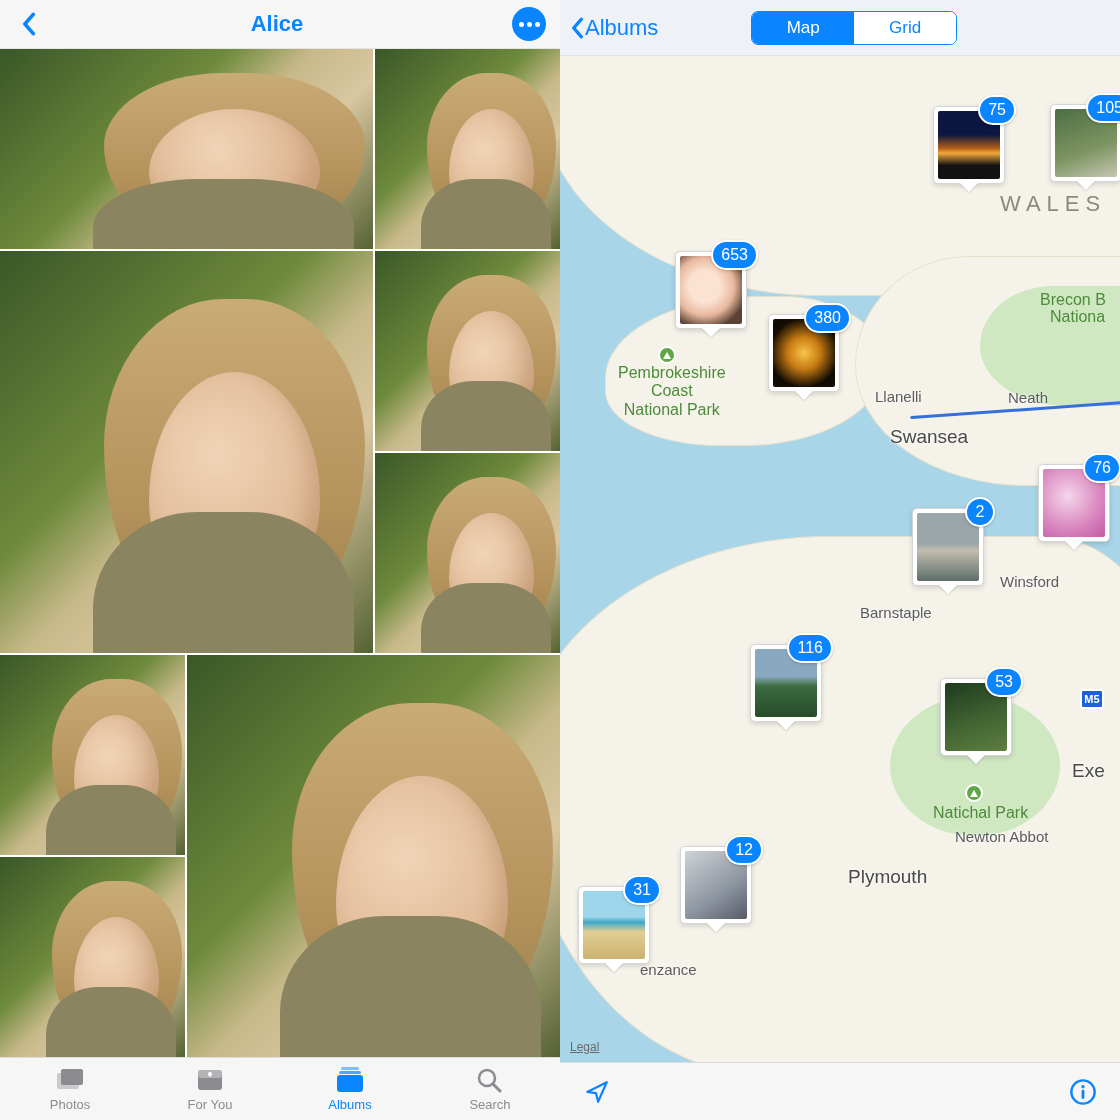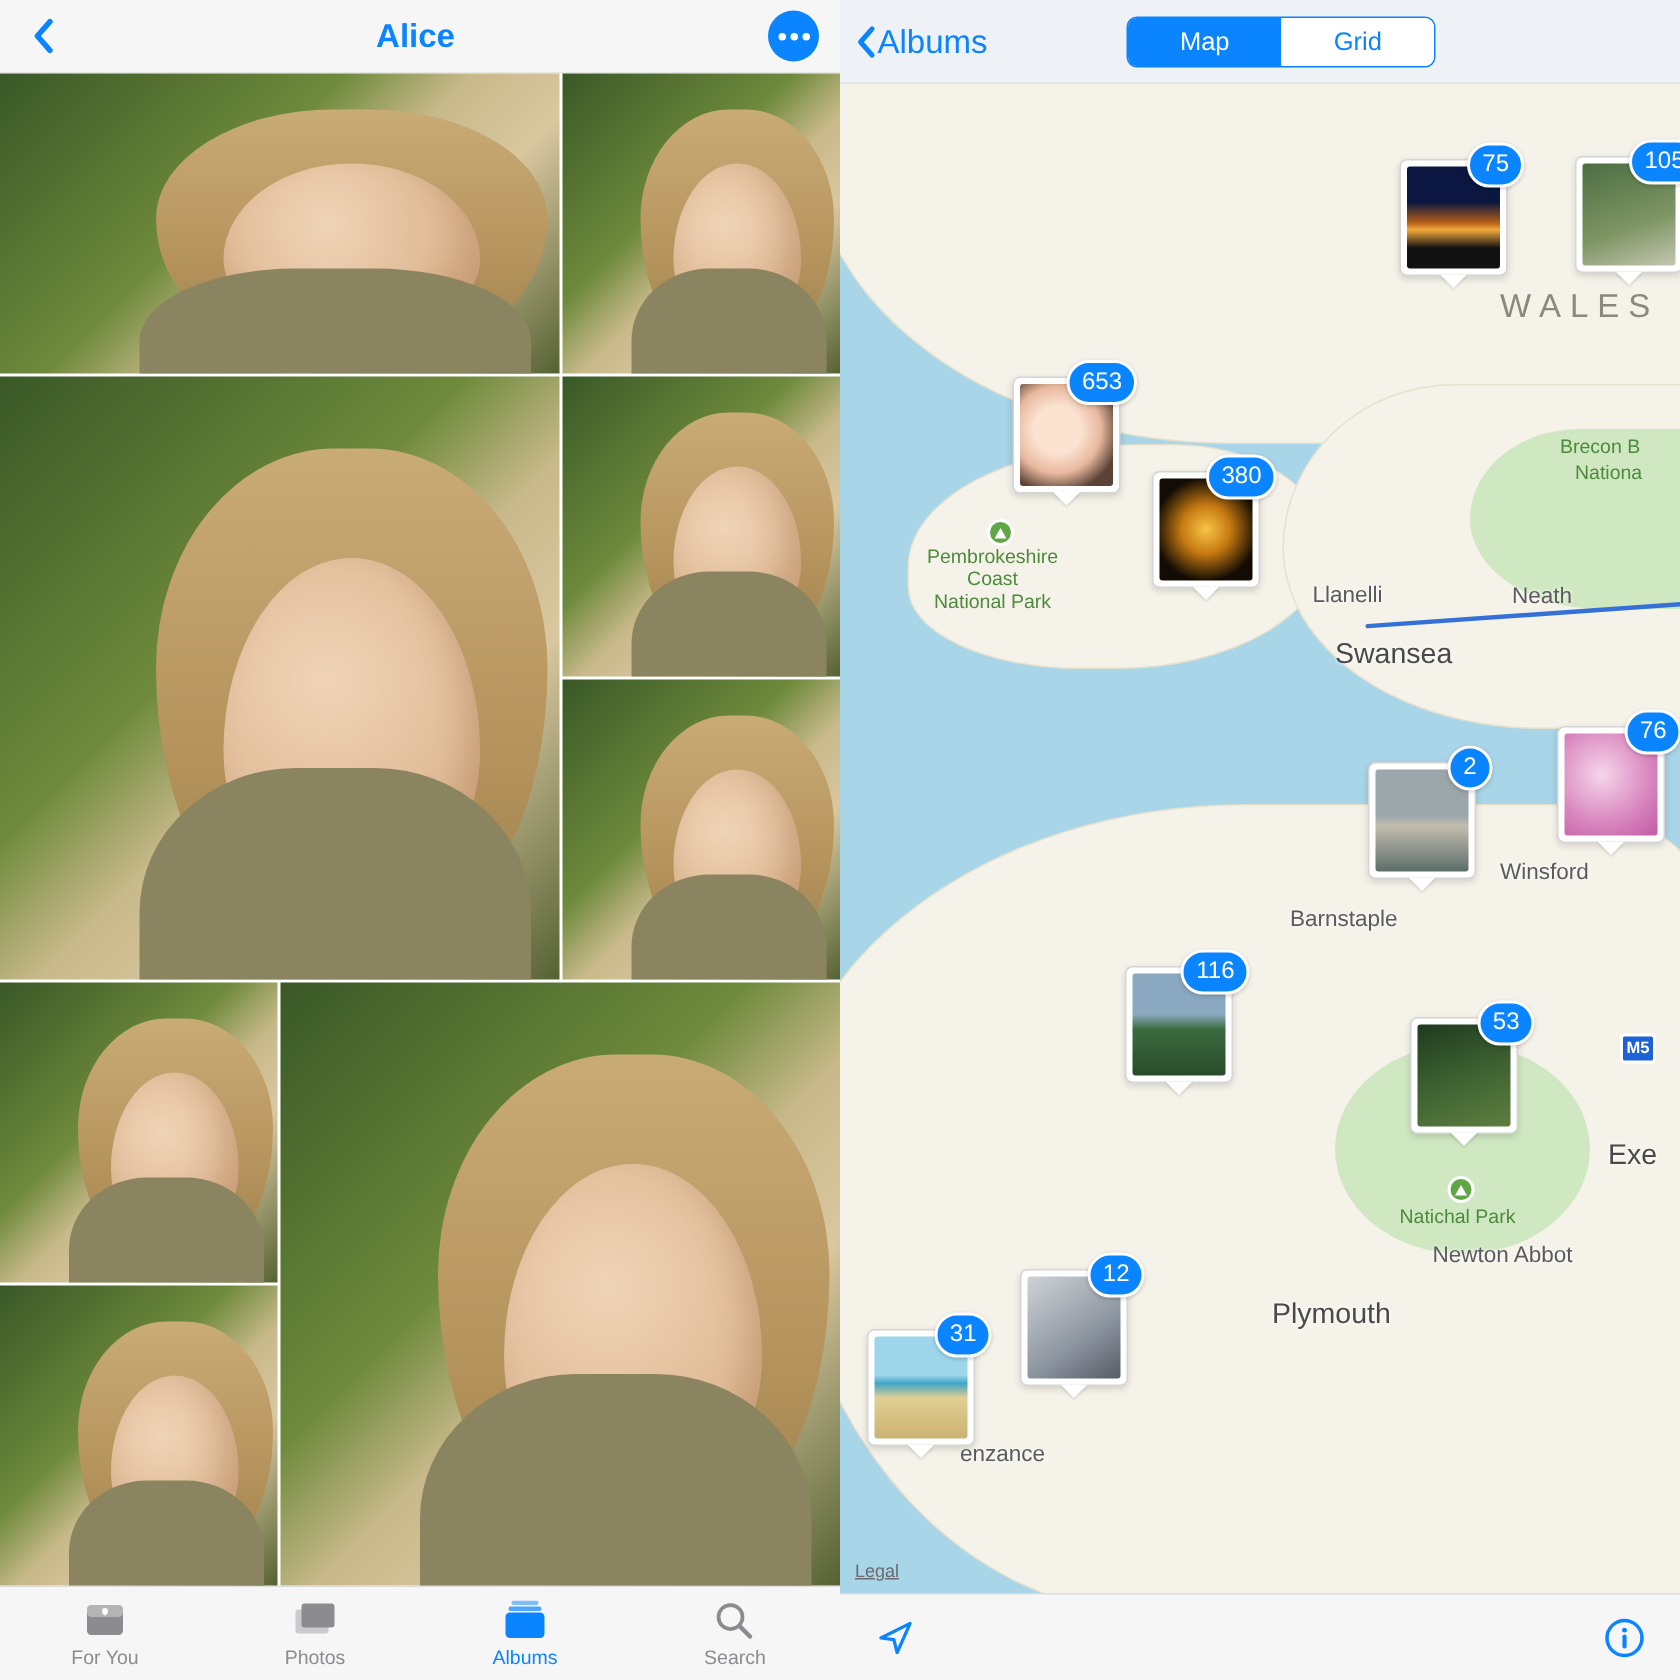--- a/index.html
+++ b/index.html
@@ -166,21 +166,21 @@
   .bottombar {
     height: 58px; background: #f6f6f7; border-top: 1px solid #dcdcde;
     display: flex; align-items: center; justify-content: space-between;
     padding: 0 22px;
   }
   .loc-arrow, .info-btn {
     width: 30px; height: 30px; color: #0a84ff; cursor: pointer;
     display: flex; align-items: center; justify-content: center;
   }
   .parklabel {
-    position: absolute; color: #4e8a3b; font-size: 13px; text-align: center; line-height: 1.15;
+    position: absolute; color: #4e8a3b; font-size: 16px; text-align: center; line-height: 1.15;
   }
   .parkmark {
     position: absolute; width: 18px; height: 18px; border-radius: 50%;
     background: #5ea646; border: 2px solid #fff;
     display: flex; align-items: center; justify-content: center;
   }
   .parkmark::after {
     content: ""; width: 0; height: 0;
     border-left: 4px solid transparent; border-right: 4px solid transparent;
     border-bottom: 7px solid #fff;
@@ -250,32 +250,32 @@
     <div class="photo g8">
         <div class="hair"></div>
         <div class="face"></div>
         <div class="top"></div>
       </div>
   </div>
 
   <div class="tabbar">
     <div class="tab">
       <svg class="tab-icon" viewBox="0 0 30 26">
+          <rect x="2" y="6" width="22" height="16" rx="2" fill="currentColor" opacity=".4"></rect>
+          <rect x="6" y="2" width="22" height="16" rx="2" fill="currentColor"></rect>
+        </svg>
+      <span>Photos</span>
+    </div>
+    <div class="tab">
+      <svg class="tab-icon" viewBox="0 0 30 26">
           <rect x="3" y="3" width="24" height="20" rx="3" fill="currentColor"></rect>
           <rect x="3" y="3" width="24" height="8" rx="3" fill="#fff" opacity=".35"></rect>
           <path d="M13 7 a2 2 0 0 1 4 0 q0 2 -2 3 q-2 -1 -2 -3" fill="#fff"></path>
         </svg>
       <span>For You</span>
-    </div>
-    <div class="tab">
-      <svg class="tab-icon" viewBox="0 0 30 26">
-          <rect x="2" y="6" width="22" height="16" rx="2" fill="currentColor" opacity=".4"></rect>
-          <rect x="6" y="2" width="22" height="16" rx="2" fill="currentColor"></rect>
-        </svg>
-      <span>Photos</span>
     </div>
     <div class="tab active">
       <svg class="tab-icon" viewBox="0 0 30 26">
           <rect x="6" y="0" width="18" height="3" rx="1.5" fill="currentColor" opacity=".5"></rect>
           <rect x="4" y="4" width="22" height="3" rx="1.5" fill="currentColor" opacity=".7"></rect>
           <rect x="2" y="8" width="26" height="17" rx="3" fill="currentColor"></rect>
         </svg>
       <span>Albums</span>
     </div>
     <div class="tab">
@@ -351,21 +351,21 @@
           <div class="badge">653</div>
         </div>
         <div class="cluster" style="left: 208px; top: 258px;">
           <div class="thumb" style="background: radial-gradient(circle, rgb(247, 197, 72) 0%, rgb(199, 122, 18) 35%, rgb(18, 12, 4) 75%);"></div>
           <div class="badge">380</div>
         </div>
         <div class="cluster" style="left: 352px; top: 452px;">
           <div class="thumb" style="background: linear-gradient(rgb(154, 166, 170) 45%, rgb(195, 190, 174) 55%, rgb(92, 109, 106));"></div>
           <div class="badge">2</div>
         </div>
-        <div class="cluster" style="left: 478px; top: 408px; margin-top: 20px;">
+        <div class="cluster" style="left: 478px; top: 408px;">
           <div class="thumb" style="background: radial-gradient(circle at 40% 40%, rgb(246, 214, 234), rgb(216, 133, 190) 60%, rgb(193, 90, 165));"></div>
           <div class="badge">76</div>
         </div>
         <div class="cluster" style="left: 190px; top: 588px;">
           <div class="thumb" style="background: linear-gradient(rgb(138, 169, 192) 40%, rgb(59, 107, 62) 55%, rgb(40, 75, 42));"></div>
           <div class="badge">116</div>
         </div>
         <div class="cluster" style="left: 380px; top: 622px;">
           <div class="thumb" style="background: linear-gradient(160deg, rgb(31, 58, 30), rgb(61, 97, 49) 50%, rgb(94, 126, 64));"></div>
           <div class="badge">53</div>

